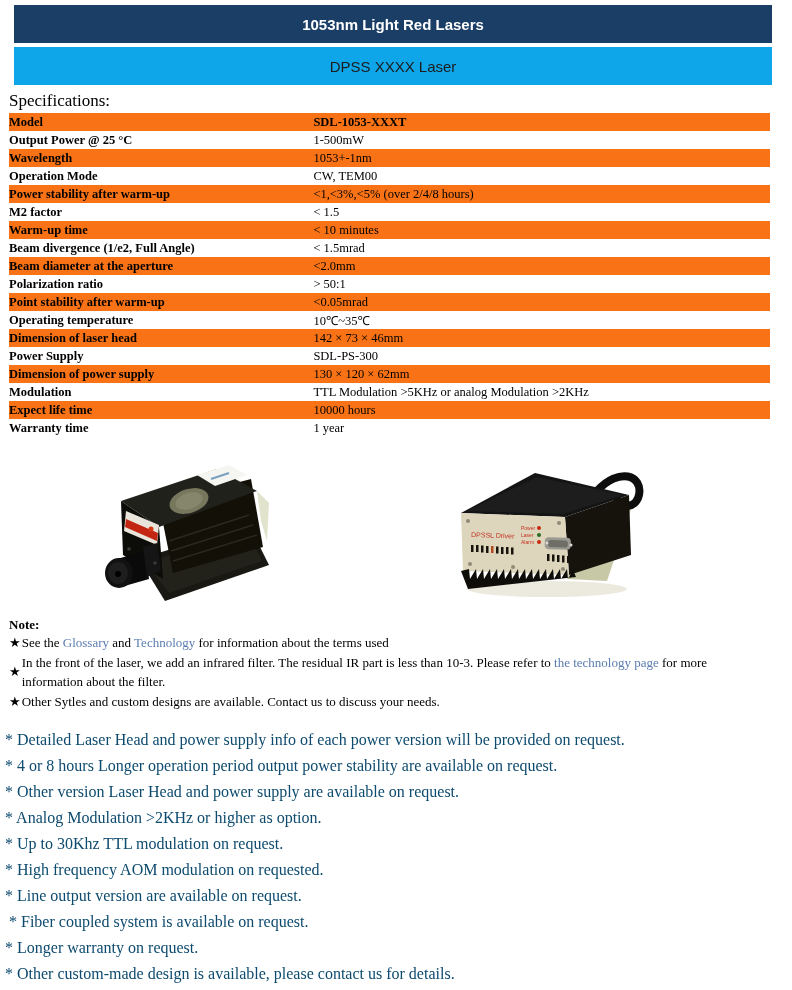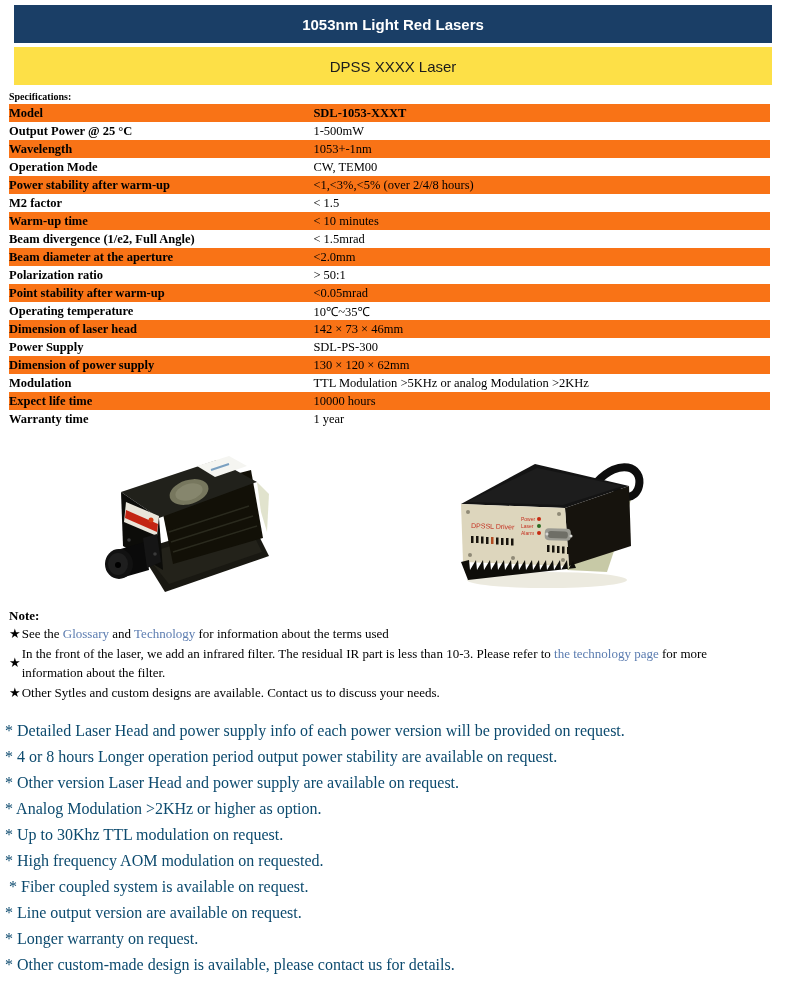--- a/index.html
+++ b/index.html
@@ -8,23 +8,23 @@
     width:792px; height:990px; overflow:hidden;
     font-family:"Liberation Serif", serif; color:#000;
     position:relative;
   }
   .bar {
     margin-left:14px; margin-right:20px; height:38px;
     display:flex; align-items:center; justify-content:center;
     font-family:"Liberation Sans", sans-serif; font-size:15px;
   }
   .title-bar { background:#1a3e66; color:#ffffff; font-weight:600; margin-top:5px; }
-  .subtitle-bar { background:#fde047; color:#1c1c1c; margin-top:4px; font-weight:400; }
+  .subtitle-bar { background:#0ea5e9; color:#1c1c1c; margin-top:4px; font-weight:400; }
   .content { margin-left:9px; margin-right:22px; }
-  .spec-heading { font-weight:bold; font-size:10px; margin-top:6px; }
+  .spec-heading { font-weight:normal; font-size:17px; margin-top:6px; }
   table.spec { width:100%; border-collapse:collapse; margin-top:2px; }
   table.spec td { font-size:12.5px; height:18px; padding:0; vertical-align:middle; }
   td.lbl { font-weight:bold; width:40%; padding-left:2px; }
   td.val { }
   tr.stripe { background:#f97316; }
   .val-bold { font-weight:bold; }
   .images { display:flex; margin-top:14px; height:158px; align-items:flex-start; }
   .img-laser { margin-left:90px; width:180px; height:152px; }
   .img-psu { margin-left:168px; width:200px; height:152px; }
   .note-heading { font-weight:bold; font-size:13px; margin-top:8px; }
@@ -269,17 +269,17 @@
     </div>
 </div>
 
 <div class="bullet-list">
     <div class="bullet">* Detailed Laser Head and power supply info of each power version will be provided on request.</div>
     <div class="bullet">* 4 or 8 hours Longer operation period output power stability are available on request.</div>
     <div class="bullet">* Other version Laser Head and power supply are available on request.</div>
     <div class="bullet">* Analog Modulation &gt;2KHz or higher as option.</div>
     <div class="bullet">* Up to 30Khz TTL modulation on request.</div>
     <div class="bullet">* High frequency AOM modulation on requested.</div>
+    <div class="bullet">* Line output version are available on request.</div>
     <div class="bullet"> * Fiber coupled system is available on request.</div>
-    <div class="bullet">* Line output version are available on request.</div>
     <div class="bullet">* Longer warranty on request.</div>
     <div class="bullet">* Other custom-made design is available, please contact us for details.</div>
   </div>
 
 </body></html>

